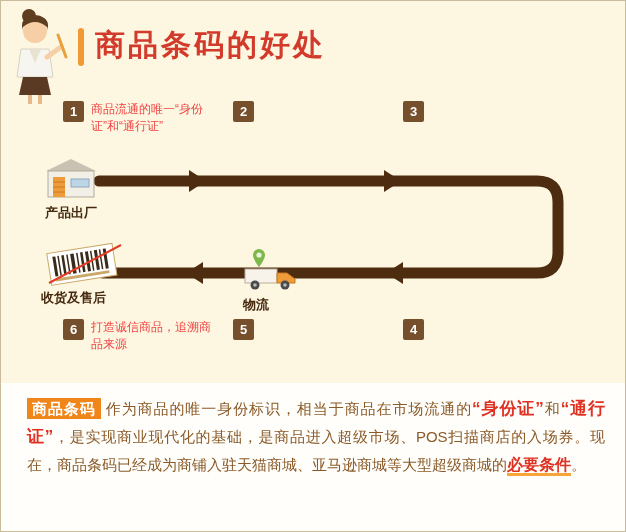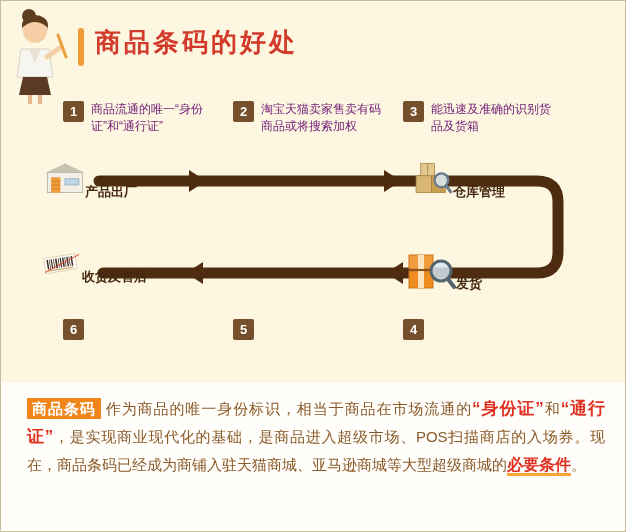--- a/index.html
+++ b/index.html
@@ -9,35 +9,35 @@
     background:#fdf7e1; border:1px solid #c8bc9c; overflow:hidden;
     font-family:"Liberation Sans", sans-serif;
   }
   .presenter{ position:absolute; left:2px; top:6px; width:72px; height:100px; }
   .accent-bar{
     position:absolute; left:77px; top:27px; width:6px; height:38px;
     background:#f09a36; border-radius:3px;
   }
   .title{
     position:absolute; left:94px; top:24px;
-    font-size:26px; font-weight:bold; color:#d23a2b; letter-spacing:3px;
+    font-size:30px; font-weight:bold; color:#d23a2b; letter-spacing:3px;
   }
   .step{ position:absolute; display:flex; align-items:flex-start; width:158px; }
   .badge{
     flex:0 0 21px; width:21px; height:21px; border-radius:2px;
     background:#76502c; color:#fff; font-weight:bold; font-size:13px;
     display:flex; align-items:center; justify-content:center;
   }
   .step-text{
     margin-left:7px; width:128px;
-    font-size:12px; line-height:17px; color:#701a75;
+    font-size:12px; line-height:17px; color:#ef4444;
   }
   .flow-svg{ position:absolute; left:40px; top:148px; }
   .node{
-    position:absolute; display:flex; flex-direction:row; align-items:flex-end;
+    position:absolute; display:flex; flex-direction:column; align-items:flex-start;
   }
   .node-label{
     font-size:13px; font-weight:bold; color:#45290f; margin-top:3px; white-space:nowrap;
   }
   .bottom-panel{
     position:absolute; left:0; right:0; bottom:0; height:148px; background:#fffefb;
   }
   .para{
     position:absolute; left:26px; top:12px; width:578px;
     font-size:15px; line-height:28px; color:#8a5a28; text-align:justify;
@@ -73,25 +73,23 @@
 
   <div class="accent-bar"></div>
   <h1 class="title">商品条码的好处</h1>
 
   <div class="step" style="left:62px; top:100px;">
     <span class="badge">1</span>
     <span class="step-text">商品流通的唯一“身份证”和“通行证”</span>
   </div>
   <div class="step" style="left:232px; top:100px;">
     <span class="badge">2</span>
-    <span class="step-text">淘宝天猫卖家售卖有码商品或将搜索加权</span>
   </div>
   <div class="step" style="left:402px; top:100px;">
     <span class="badge">3</span>
-    <span class="step-text">能迅速及准确的识别货品及货箱</span>
   </div>
 
   <svg class="flow-svg" width="545" height="145" viewBox="0 0 545 145">
     <path d="M 58 32 H 496 Q 517 32 517 53 V 103 Q 517 124 496 124 H 62" fill="none" stroke="#4e2c10" stroke-width="11" stroke-linecap="round"></path>
     <polygon points="148,21 165,32 148,43" fill="#4e2c10"></polygon>
     <polygon points="343,21 360,32 343,43" fill="#4e2c10"></polygon>
     <polygon points="362,113 345,124 362,135" fill="#4e2c10"></polygon>
     <polygon points="162,113 145,124 162,135" fill="#4e2c10"></polygon>
   </svg>
 
@@ -102,31 +100,20 @@
       <rect x="8" y="22" width="12" height="20" fill="#ef9b3a"></rect>
       <line x1="8" y1="27" x2="20" y2="27" stroke="#c97b20"></line>
       <line x1="8" y1="32" x2="20" y2="32" stroke="#c97b20"></line>
       <line x1="8" y1="37" x2="20" y2="37" stroke="#c97b20"></line>
       <rect x="26" y="24" width="18" height="8" fill="#bcd6e8" stroke="#8fa8bb"></rect>
     </svg>
     <span class="node-label">产品出厂</span>
   </div>
 
 
-  <div class="node" style="left:412px; top:154px; width:92px;">
-    <svg width="52" height="46" viewBox="0 0 52 46">
-      <rect x="4" y="20" width="20" height="22" fill="#d9b874" stroke="#a8823f"></rect>
-      <rect x="24" y="20" width="18" height="22" fill="#c9a050" stroke="#a8823f"></rect>
-      <rect x="10" y="4" width="18" height="16" fill="#e3c98e" stroke="#a8823f"></rect>
-      <line x1="19" y1="4" x2="19" y2="20" stroke="#a8823f"></line>
-      <circle cx="37" cy="26" r="9" fill="#dcebf5" fill-opacity="0.85" stroke="#6a7a88" stroke-width="3"></circle>
-      <line x1="43" y1="33" x2="49" y2="41" stroke="#6a7a88" stroke-width="4" stroke-linecap="round"></line>
-    </svg>
-    <span class="node-label">仓库管理</span>
-  </div>
 
   <div class="node" style="left:40px; top:239px; width:106px;">
     <svg width="86" height="46" viewBox="0 0 86 46">
       <g transform="rotate(-9 43 25)">
         <rect x="8" y="8" width="66" height="32" fill="#ffffff" stroke="#caa86a"></rect>
         <g fill="#3a2a1a">
           <rect x="13" y="12" width="3" height="20"></rect>
             <rect x="18" y="12" width="1.5" height="20"></rect>
           <rect x="22" y="12" width="2.5" height="20"></rect>
             <rect x="27" y="12" width="1.5" height="20"></rect>
@@ -139,35 +126,38 @@
           <rect x="60" y="12" width="1.5" height="20"></rect>
             <rect x="64" y="12" width="3" height="20"></rect>
         </g>
         <rect x="13" y="34" width="54" height="3" fill="#caa86a"></rect>
       </g>
       <line x1="8" y1="43" x2="80" y2="5" stroke="#e23b22" stroke-width="2"></line>
     </svg>
     <span class="node-label">收货及售后</span>
   </div>
 
+  <div class="node" style="left:242px; top:246px; width:92px;">
+    <svg width="56" height="46" viewBox="0 0 56 46">
+      <path d="M16 2 a6 6 0 0 1 6 6 c0 4.5 -6 12 -6 12 s-6 -7.5 -6 -12 a6 6 0 0 1 6 -6 z" fill="#7cb84a"></path>
+      <circle cx="16" cy="8" r="2.6" fill="#eaf3df"></circle>
+      <rect x="2" y="22" width="32" height="14" fill="#f7f3ea" stroke="#b9ae98"></rect>
+      <path d="M34 26 h10 l8 6 v4 h-18 z" fill="#ef9b3a" stroke="#c9761d"></path>
+      <circle cx="12" cy="38" r="4.5" fill="#4a4a4a"></circle>
+        <circle cx="12" cy="38" r="1.8" fill="#bbbbbb"></circle>
+      <circle cx="42" cy="38" r="4.5" fill="#4a4a4a"></circle>
+        <circle cx="42" cy="38" r="1.8" fill="#bbbbbb"></circle>
+    </svg>
+    <span class="node-label">物流</span>
+  </div>
 
-  <div class="node" style="left:405px; top:246px; width:92px;">
-    <svg width="50" height="46" viewBox="0 0 50 46">
-      <rect x="3" y="8" width="24" height="14" fill="#f29d3d" stroke="#c9761d"></rect>
-      <rect x="3" y="24" width="24" height="17" fill="#ef8c1f" stroke="#c9761d"></rect>
-      <rect x="12" y="8" width="6" height="14" fill="#fde3bd"></rect>
-      <rect x="12" y="24" width="6" height="17" fill="#fde3bd"></rect>
-      <circle cx="35" cy="24" r="10" fill="#d7e6f2" fill-opacity="0.85" stroke="#55656f" stroke-width="3"></circle>
-      <line x1="42" y1="32" x2="48" y2="40" stroke="#55656f" stroke-width="4" stroke-linecap="round"></line>
-    </svg>
-    <span class="node-label">发货</span>
-  </div>
 
   <div class="step" style="left:62px; top:318px;">
     <span class="badge">6</span>
+    <span class="step-text">打造诚信商品，追溯商品来源</span>
   </div>
   <div class="step" style="left:232px; top:318px;">
     <span class="badge">5</span>
   </div>
   <div class="step" style="left:402px; top:318px;">
     <span class="badge">4</span>
   </div>
 
   <div class="bottom-panel">
     <p class="para">

